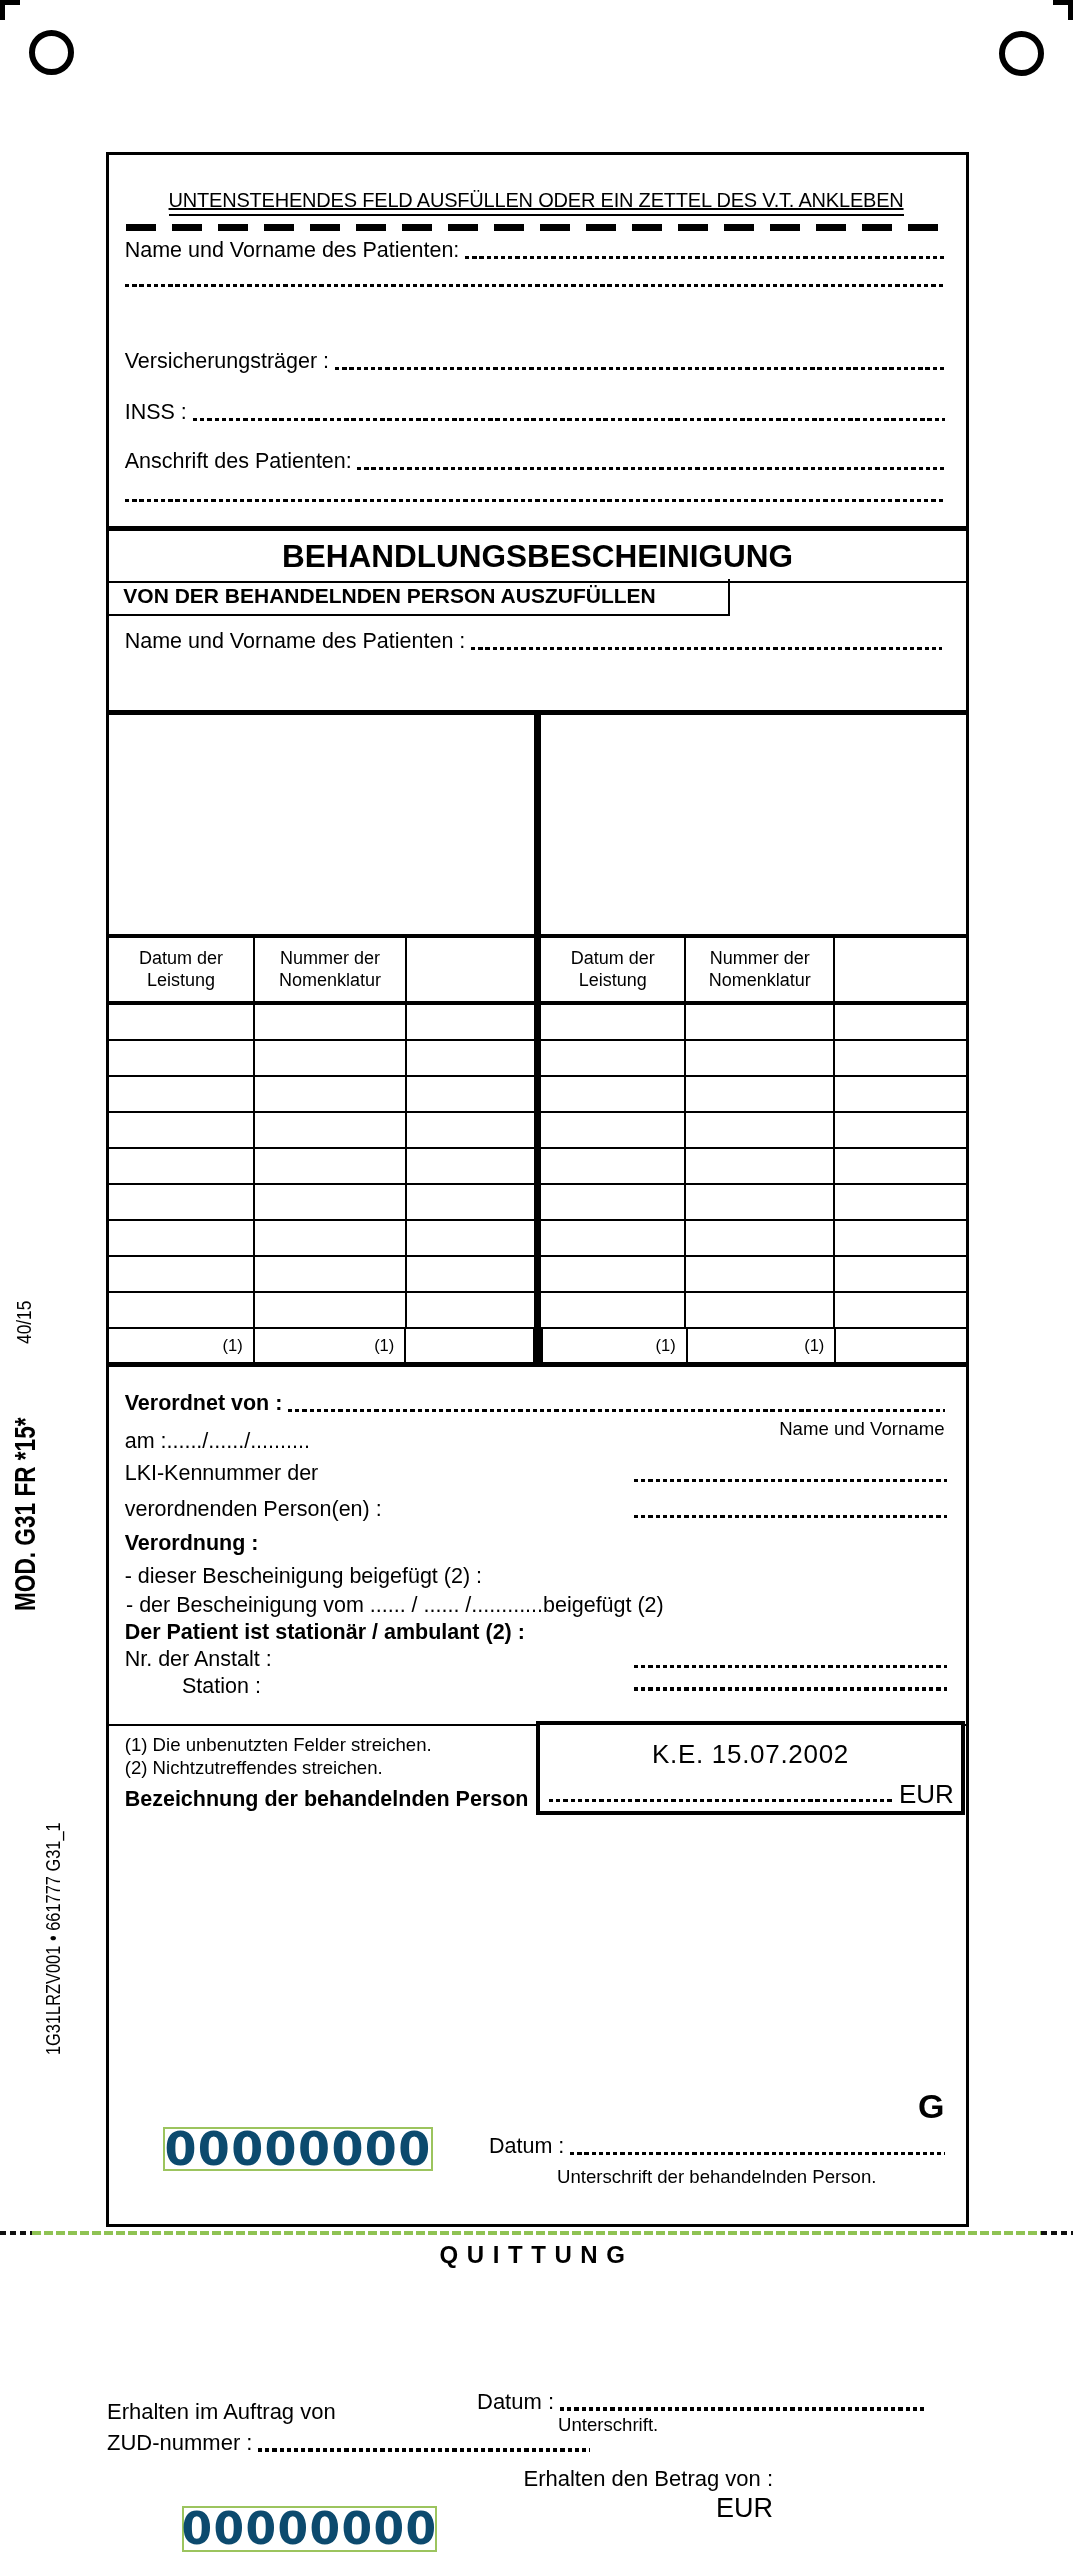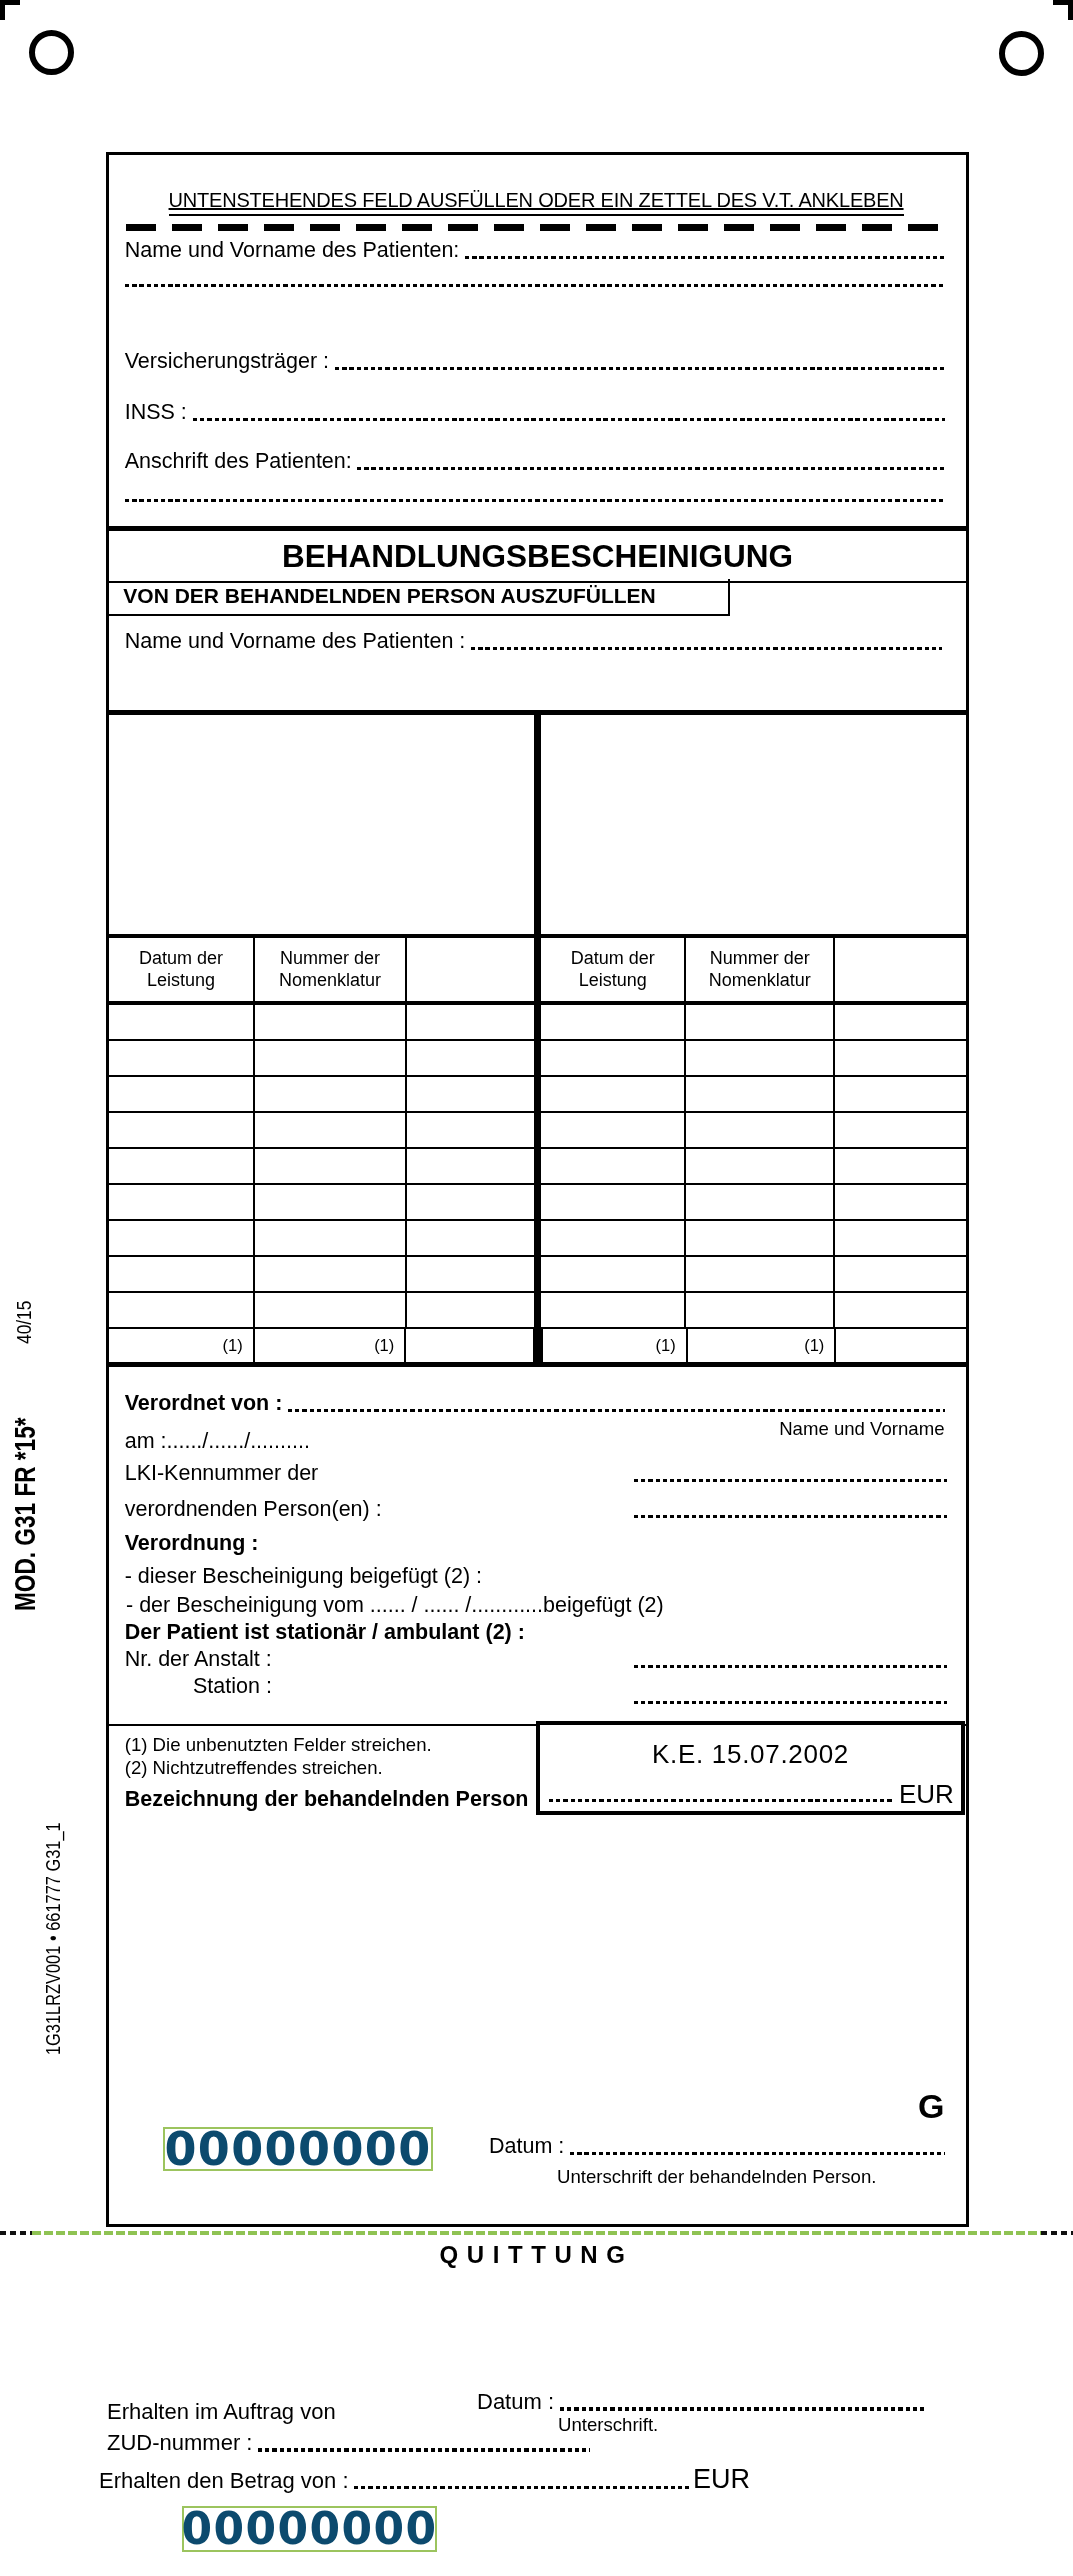--- a/index.html
+++ b/index.html
@@ -282,21 +282,21 @@
     <div class="row" style="left:17px;right:21.5px;top:1438px;">
       <span class="lbl">-  der Bescheinigung vom ...... / ...... /............beigefügt (2)</span>
     </div>
     <div class="row" style="left:15.7px;right:21.5px;top:1465px;">
       <span class="lbl b">Der Patient ist stationär / ambulant (2) :</span>
     </div>
     <div class="row" style="left:15.7px;right:19.3px;top:1492px;">
       <span class="lbl">Nr. der Anstalt :</span>
       <span class="dots-fix" style="width:313px;margin-left:auto;"></span>
     </div>
-    <div class="row" style="left:84px;right:19.3px;top:1519px;">
+    <div class="row" style="left:73px;right:19.3px;top:1519px;align-items:center;">
       <span class="lbl">Station :</span>
       <span class="dots-fix" style="width:313px;margin-left:auto;margin-bottom:-5.7px;"></span>
     </div>
 
     <div class="sectline" style="top:1569px;"></div>
     <div class="fn" style="left:15.7px;top:1579px;">(1) Die unbenutzten Felder streichen.</div>
     <div class="fn" style="left:15.7px;top:1602px;">(2) Nichtzutreffendes streichen.</div>
     <div class="row" style="left:15.7px;top:1632px;">
       <span class="lbl b">Bezeichnung der behandelnden Person :</span>
     </div>
@@ -334,21 +334,21 @@
   <div class="row" style="left:107px;top:2399px;font-size:22px;">
     <span class="lbl">Erhalten im Auftrag von</span>
   </div>
   <div class="row hint" style="left:558px;top:2414px;">
     <span class="lbl">Unterschrift.</span>
   </div>
   <div class="row" style="left:107px;width:483px;top:2430px;font-size:22px;">
     <span class="lbl">ZUD-nummer :</span>
     <span class="dots"></span>
   </div>
-  <div class="row" style="left:99px;width:651px;top:2466px;font-size:22px;">
+  <div class="row" style="left:122px;width:651px;top:2466px;font-size:22px;flex-direction:column;">
     <span class="lbl">Erhalten den Betrag von :</span>
     <span class="dots"></span>
     <span class="lbl eur-big">EUR</span>
   </div>
   <div class="zerobox" style="left:182px;top:2506px;width:255px;height:46px;font-size:44px;">00000000</div>
 
 </div>
 
 
 </body></html>

